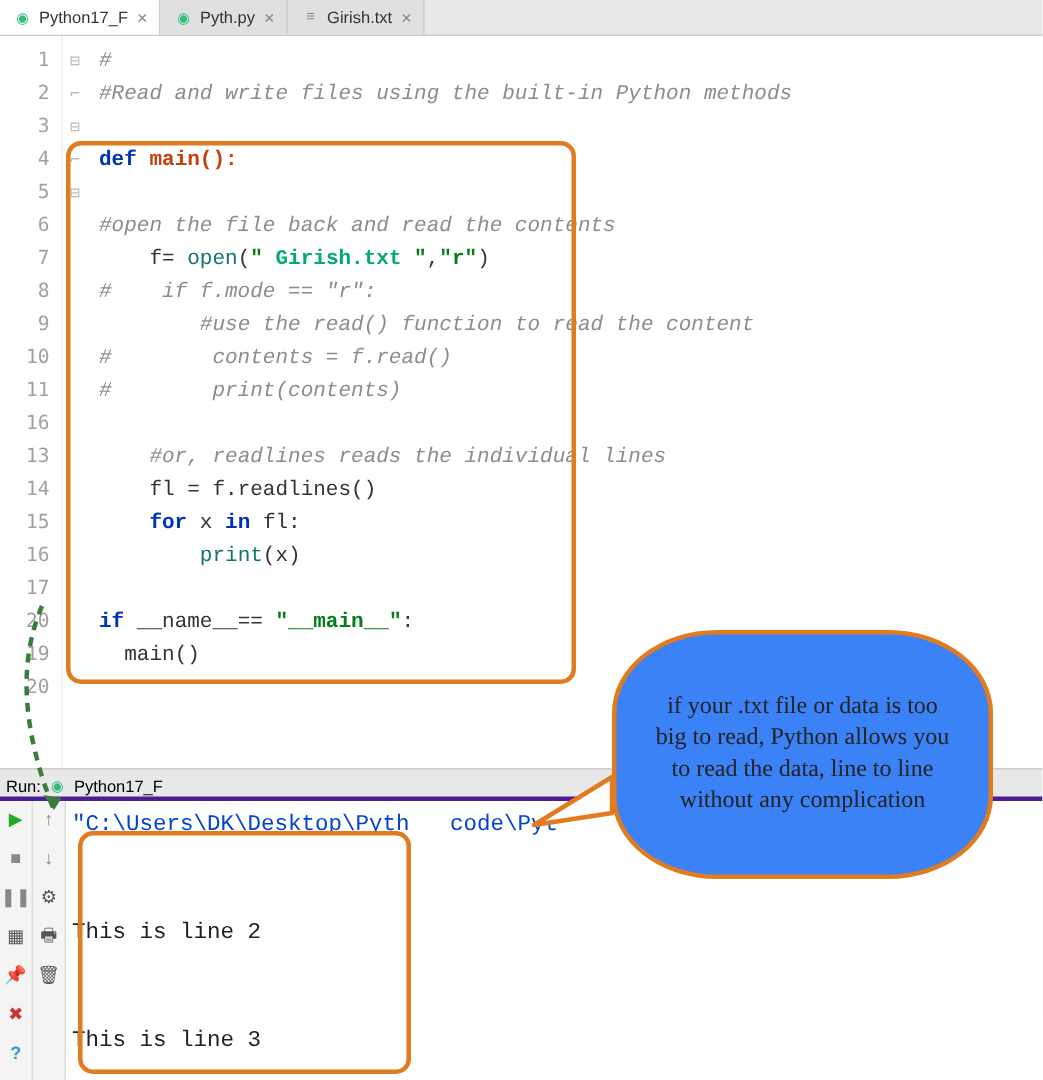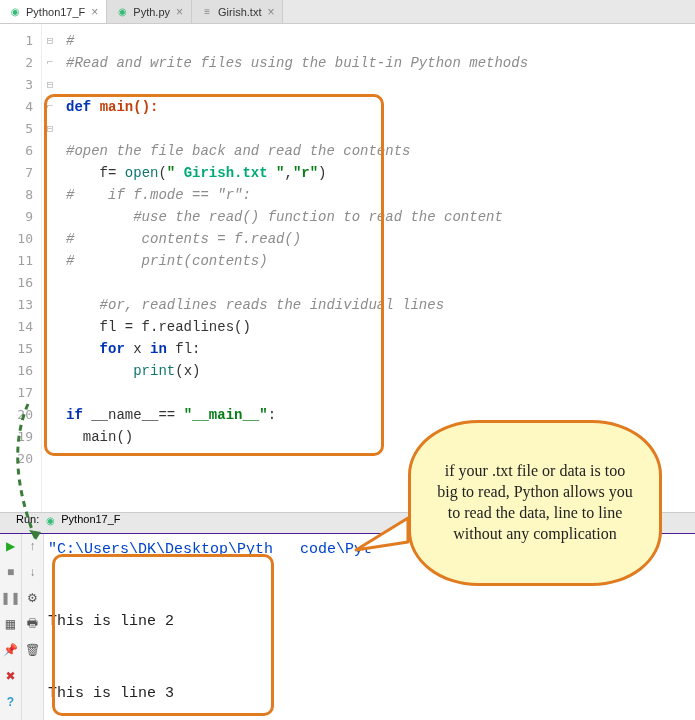--- a/index.html
+++ b/index.html
@@ -89,24 +89,24 @@
     top: 70px;
     width: 340px;
     height: 362px;
     pointer-events: none;
   }
 
   .run-bar {
     height: 22px;
     background: #e8e8e8;
     border-top: 1px solid #ccc;
-    border-bottom: 1px solid #4c1d95;
-    display: flex;
-    align-items: flex-start;
-    padding-left: 16px;
+    border-bottom: 3px solid #4c1d95;
+    display: flex;
+    align-items: flex-end;
+    padding-left: 4px;
     gap: 4px;
     font-size: 11px;
   }
   .run-bar .icon { width: 14px; height: 14px; display: inline-flex; align-items: center; justify-content: center; }
 
   .output-area {
     display: flex;
     height: 186px;
     background: #fff;
   }
@@ -164,21 +164,21 @@
     top: 420px;
     width: 254px;
     height: 166px;
     pointer-events: none;
   }
   .callout-bubble {
     border: 3px solid #e07b1f;
     border-radius: 70px/55px;
     width: 254px;
     height: 166px;
-    background: #fef9c3;
+    background: #3b82f6;
     display: flex;
     align-items: center;
     justify-content: center;
     padding: 16px 24px;
   }
   .callout-text {
     font-family: "Comic Sans MS", cursive;
     font-size: 16px;
     color: #222;
     text-align: center;

